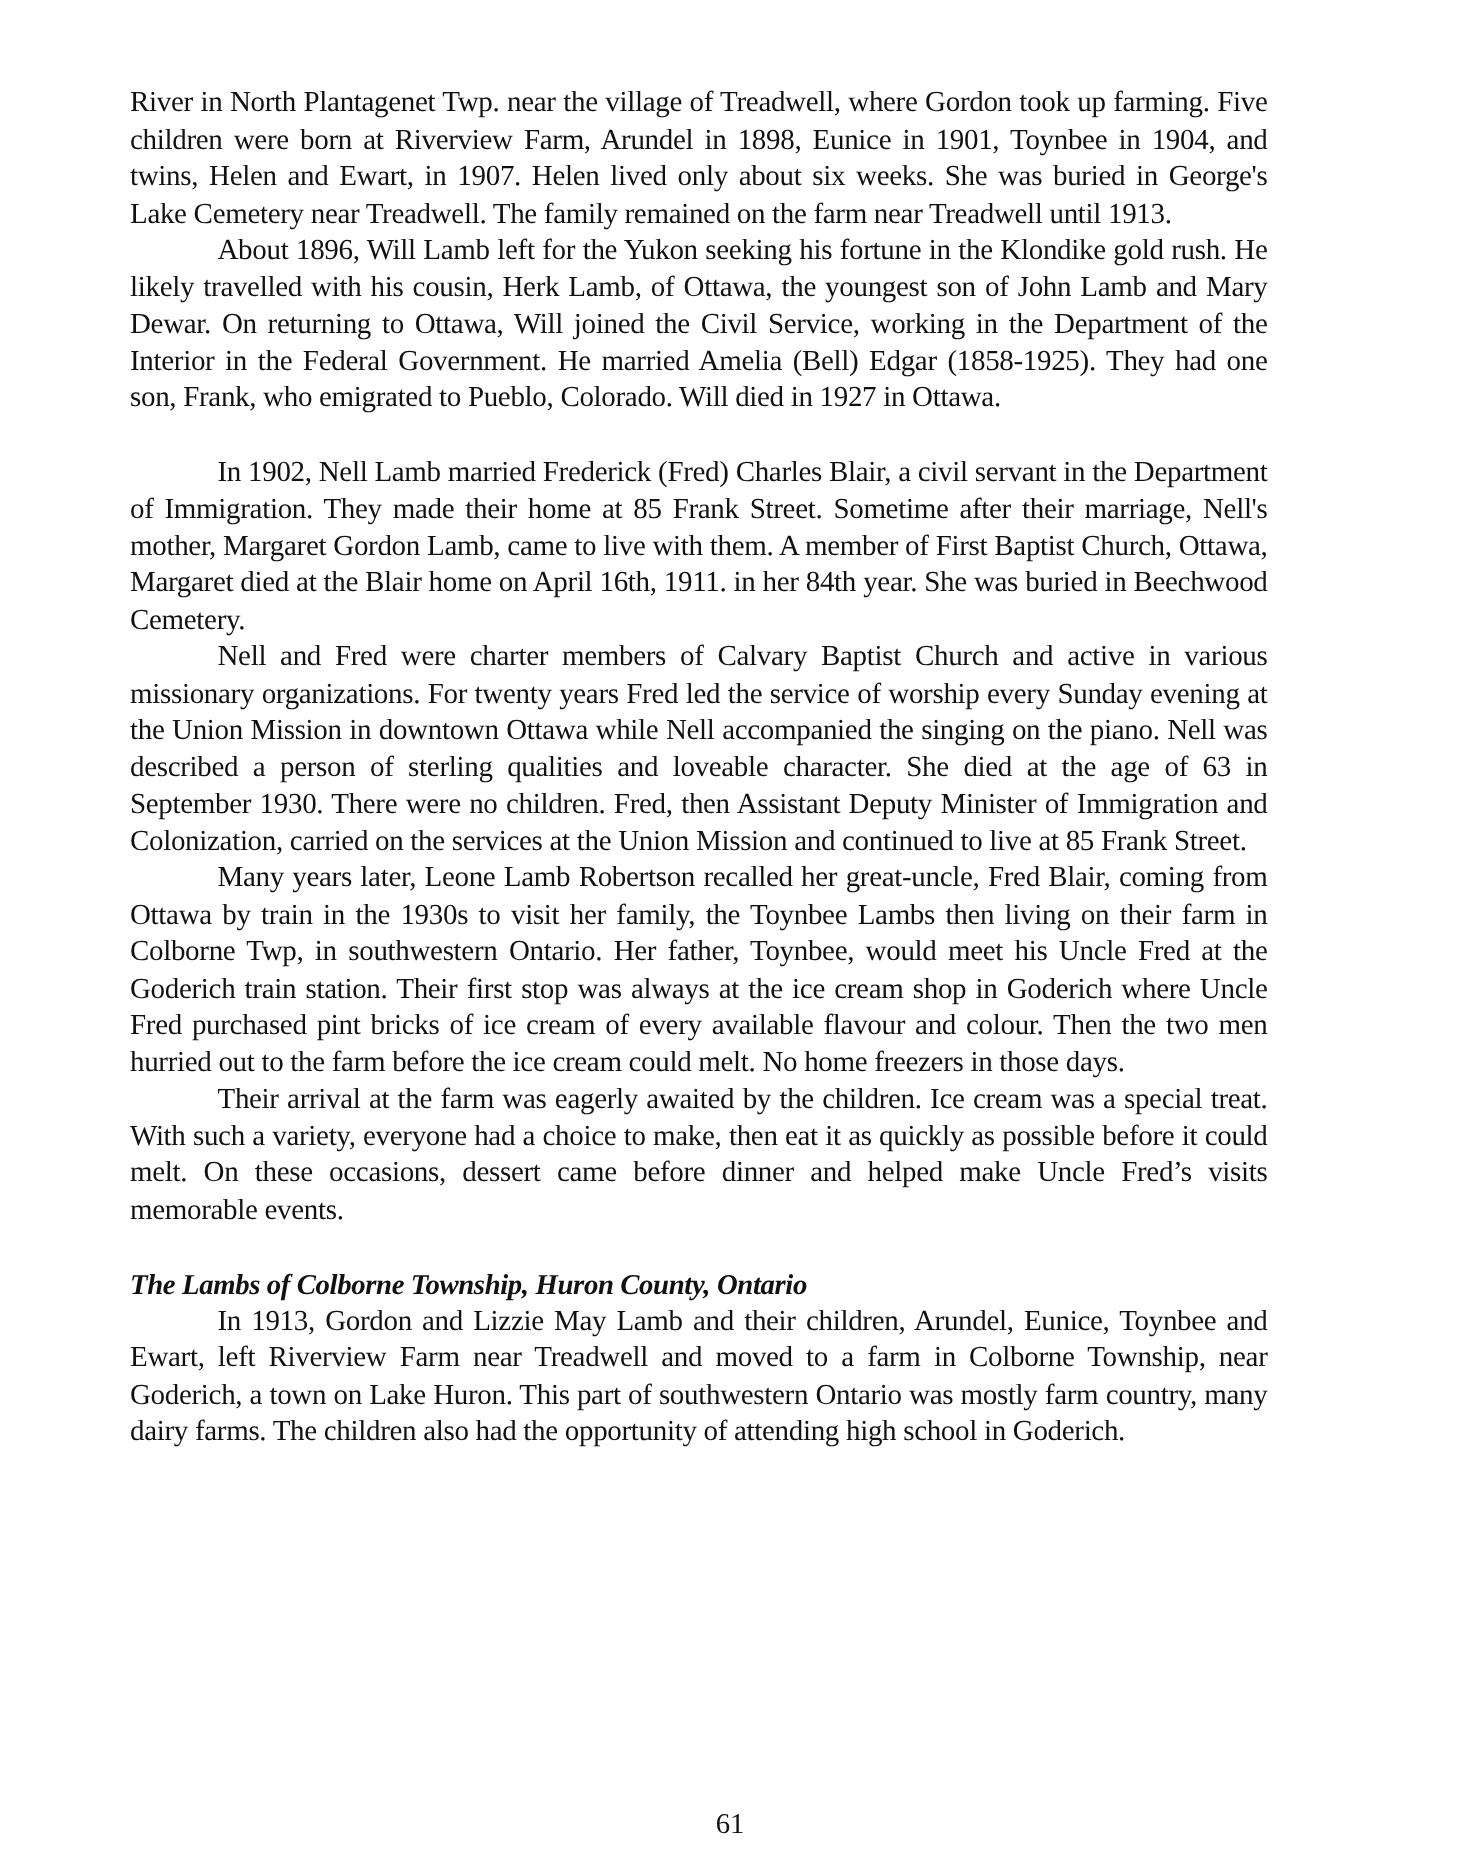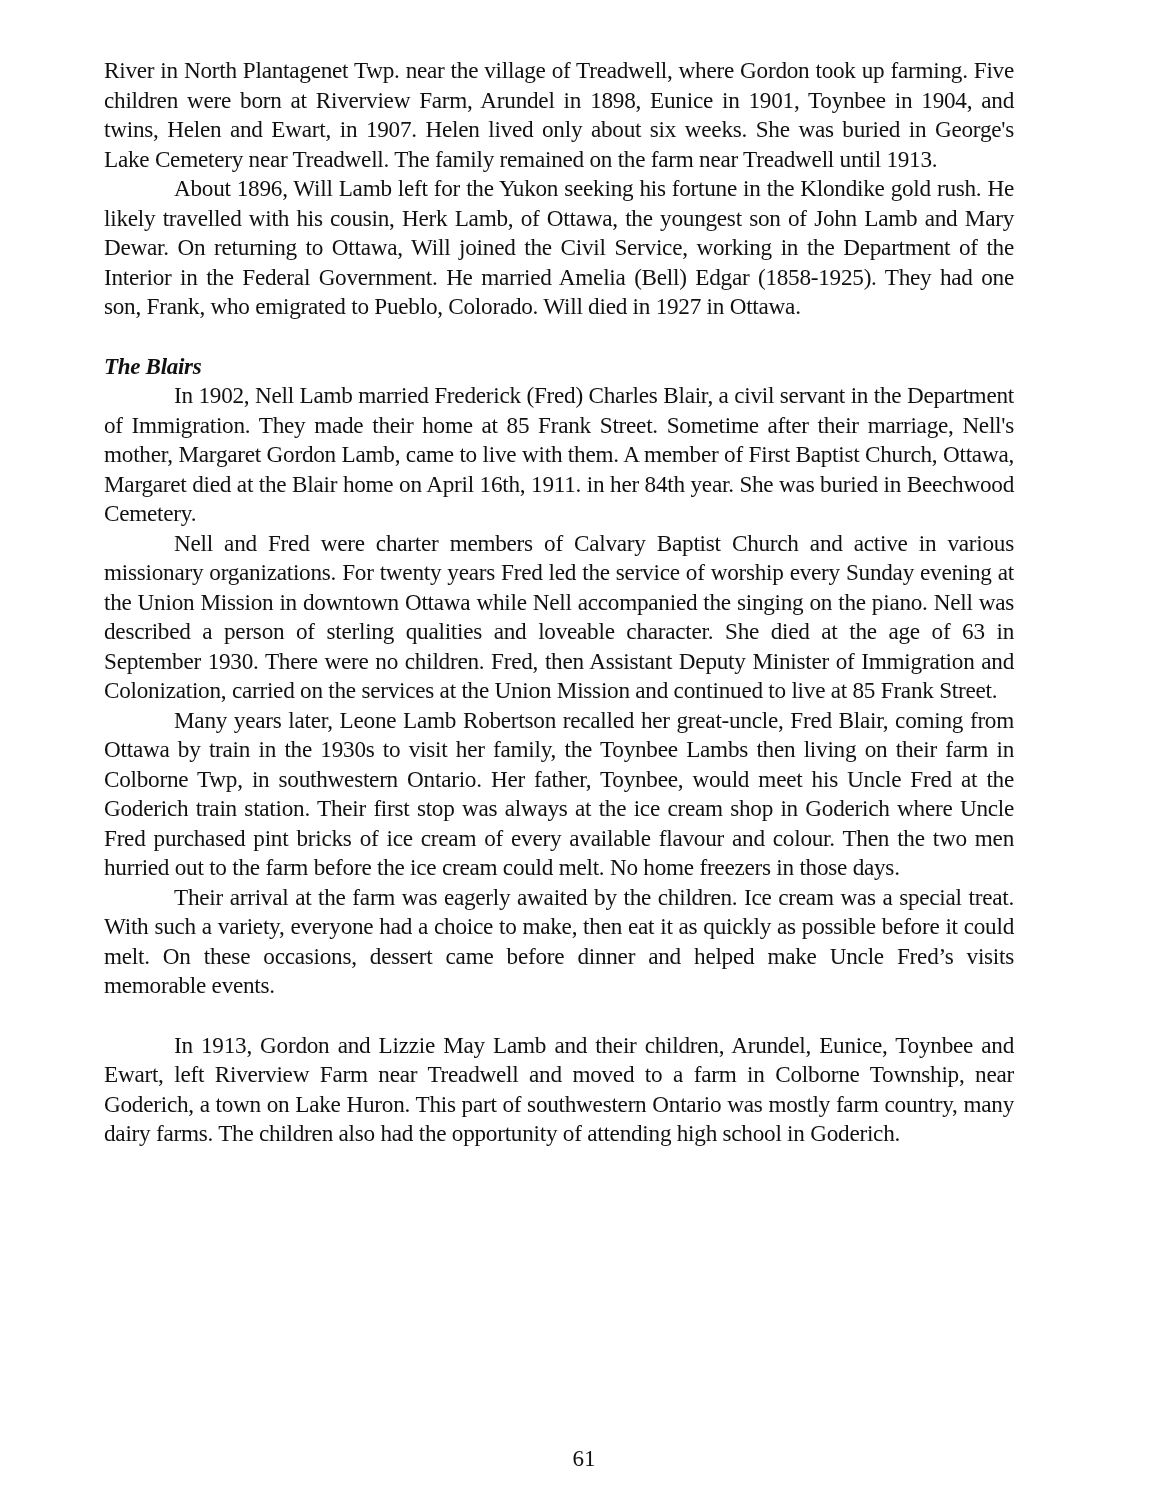--- a/index.html
+++ b/index.html
@@ -11,21 +11,21 @@
       width: 1168px;
       height: 1498px;
       position: relative;
       overflow: hidden;
       font-family: "Liberation Serif", "DejaVu Serif", serif;
       color: #111111;
     }
     .page {
       position: absolute;
       left: 104px;
-      top: 56px;
+      top: 68px;
       width: 910px;
     }
     .para {
       font-size: 23.2px;
       line-height: 29.5px;
       text-align: justify;
       margin: 0;
       letter-spacing: -0.25px;
       word-spacing: 0px;
     }
@@ -59,28 +59,28 @@
 <div class="page">
 
   <div>
     <p class="para">River in North Plantagenet Twp. near the village of Treadwell, where Gordon took up farming. Five children were born at Riverview Farm, Arundel in 1898, Eunice in 1901, Toynbee in 1904, and twins, Helen and Ewart, in 1907.  Helen lived only about six weeks. She was buried in George's Lake Cemetery near Treadwell. The family remained on the farm near Treadwell until 1913.</p>
     <p class="para indent">About 1896, Will Lamb left for the Yukon seeking his fortune in the Klondike gold rush. He likely travelled with his cousin, Herk Lamb, of Ottawa, the youngest son of John Lamb and Mary Dewar. On returning to Ottawa, Will joined the Civil Service, working in the Department of the Interior in the Federal Government.  He married Amelia (Bell) Edgar (1858-1925). They had one son, Frank, who emigrated to Pueblo, Colorado.  Will died in 1927 in Ottawa.</p>
   </div>
 
   <div class="gap"></div>
 
   <div>
-    <h2 class="heading">The Blairs</h2>
     <p class="para indent">In 1902, Nell Lamb married Frederick (Fred) Charles Blair, a civil servant in the Department of Immigration.  They made their home at 85 Frank Street. Sometime after their marriage, Nell's mother, Margaret Gordon Lamb, came to live with them.  A member of First Baptist Church, Ottawa, Margaret died at the Blair home on April 16th, 1911. in her 84th year. She was buried in Beechwood Cemetery.</p>
     <p class="para indent">Nell and Fred were charter members of Calvary Baptist Church and active in various missionary organizations.  For twenty years Fred led the service of worship every Sunday evening at the Union Mission in downtown Ottawa while Nell accompanied the singing on the piano.  Nell was described a person of sterling qualities and loveable character.  She died at the age of 63 in September 1930.  There were no children. Fred, then Assistant Deputy Minister of Immigration and Colonization, carried on the services at the Union Mission and continued to live at 85 Frank Street.</p>
     <p class="para indent">Many years later, Leone Lamb Robertson recalled her great-uncle, Fred Blair, coming from Ottawa by train in the 1930s to visit her family, the Toynbee Lambs then living on their farm in Colborne Twp, in southwestern Ontario. Her father, Toynbee, would meet his Uncle Fred at the Goderich train station. Their first stop was always at the ice cream shop in Goderich where Uncle Fred purchased pint bricks of ice cream of every available flavour and colour. Then the two men hurried out to the farm before the ice cream could melt. No home freezers in those days.</p>
     <p class="para indent">Their arrival at the farm was eagerly awaited by the children. Ice cream was a special treat. With such a variety, everyone had a choice to make, then eat it as quickly as possible before it could melt. On these occasions, dessert came before dinner and helped make Uncle Fred’s visits memorable events.</p>
   </div>
 
   <div class="gap"></div>
 
   <div>
+    <h2 class="heading">The Lambs of Colborne Township, Huron County, Ontario</h2>
     <p class="para indent">In 1913, Gordon and Lizzie May Lamb and their children, Arundel, Eunice, Toynbee and Ewart, left Riverview Farm near Treadwell and moved to a farm in Colborne Township, near Goderich, a town on Lake Huron.  This part of southwestern Ontario was mostly farm country, many dairy farms.  The children also had the opportunity of attending high school in Goderich.</p>
   </div>
 
 </div>
 
 <div class="page-number">61</div>
 
 </body></html>

